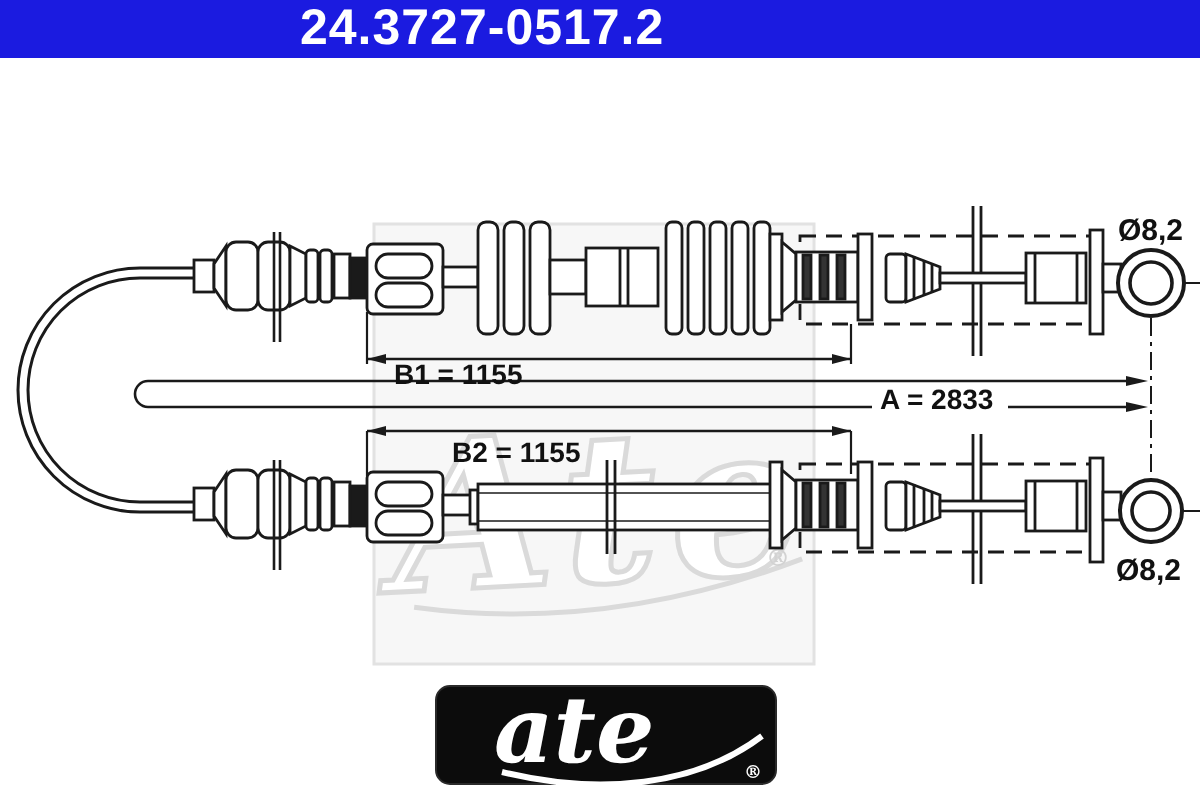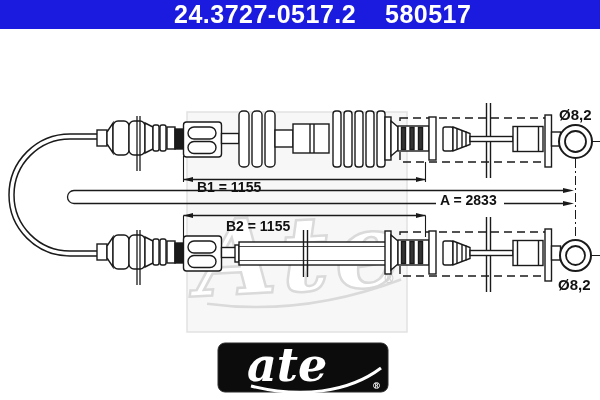--- a/index.html
+++ b/index.html
@@ -8,21 +8,21 @@
     font-family:"Liberation Sans",sans-serif;
   }
   .header-bar{
     position:absolute;left:0;top:0;width:600px;height:29px;
     background:#1b1be0;color:#ffffff;
   }
   .header-bar span{
     position:absolute;top:0;line-height:29px;
     font-size:25px;font-weight:bold;letter-spacing:0.5px;white-space:nowrap;
   }
-  .pn{left:150px;margin-left:24px;}
+  .pn{left:150px;}
   .ref{left:385px;}
   svg{position:absolute;left:0;top:0;}
   .dim{font:bold 14px "Liberation Sans",sans-serif;fill:#111;}
   .dia{font:bold 15px "Liberation Sans",sans-serif;fill:#111;}
   .wmtext{font:italic bold 104px "DejaVu Serif",serif;fill:#ffffff;stroke:#dadada;stroke-width:2.5px;letter-spacing:6px;}
   .wmreg{font:bold 12px "DejaVu Serif",serif;fill:#d2d2d2;}
   .logotext{font:italic bold 46px "DejaVu Serif",serif;fill:#ffffff;}
   .logoreg{font:bold 9px "DejaVu Serif",serif;fill:#ffffff;}
 </style>
 </head>
@@ -226,14 +226,13 @@
   <g>
     <rect x="218" y="343" width="170" height="49" rx="7" fill="#0c0c0c" stroke="#2a2a2a" stroke-width="1"></rect>
     <text class="logotext" x="247" y="381">ate</text>
     <path d="M251,386 C300,398 348,393 381,368" fill="none" stroke="#ffffff" stroke-width="3"></path>
     <text class="logoreg" x="372" y="389">®</text>
   </g>
 </svg>
 
 <div class="header-bar">
   <span class="pn">24.3727-0517.2</span>
-  <span class="ref">580517</span>
 </div>
 
 </body></html>

